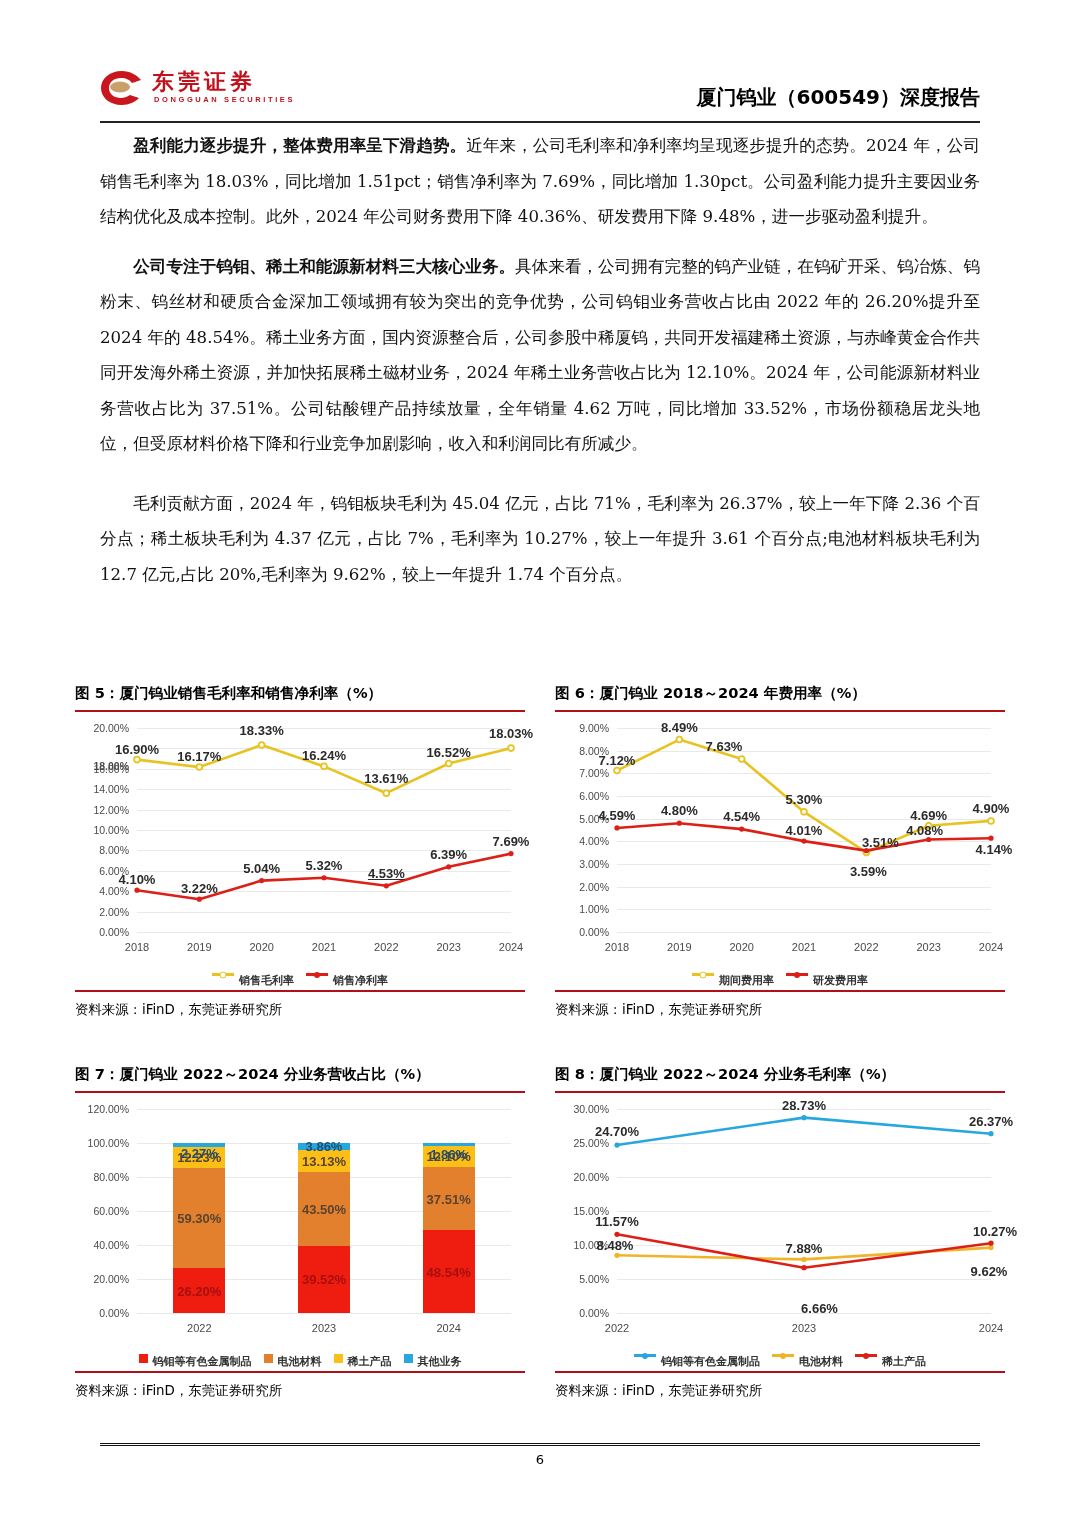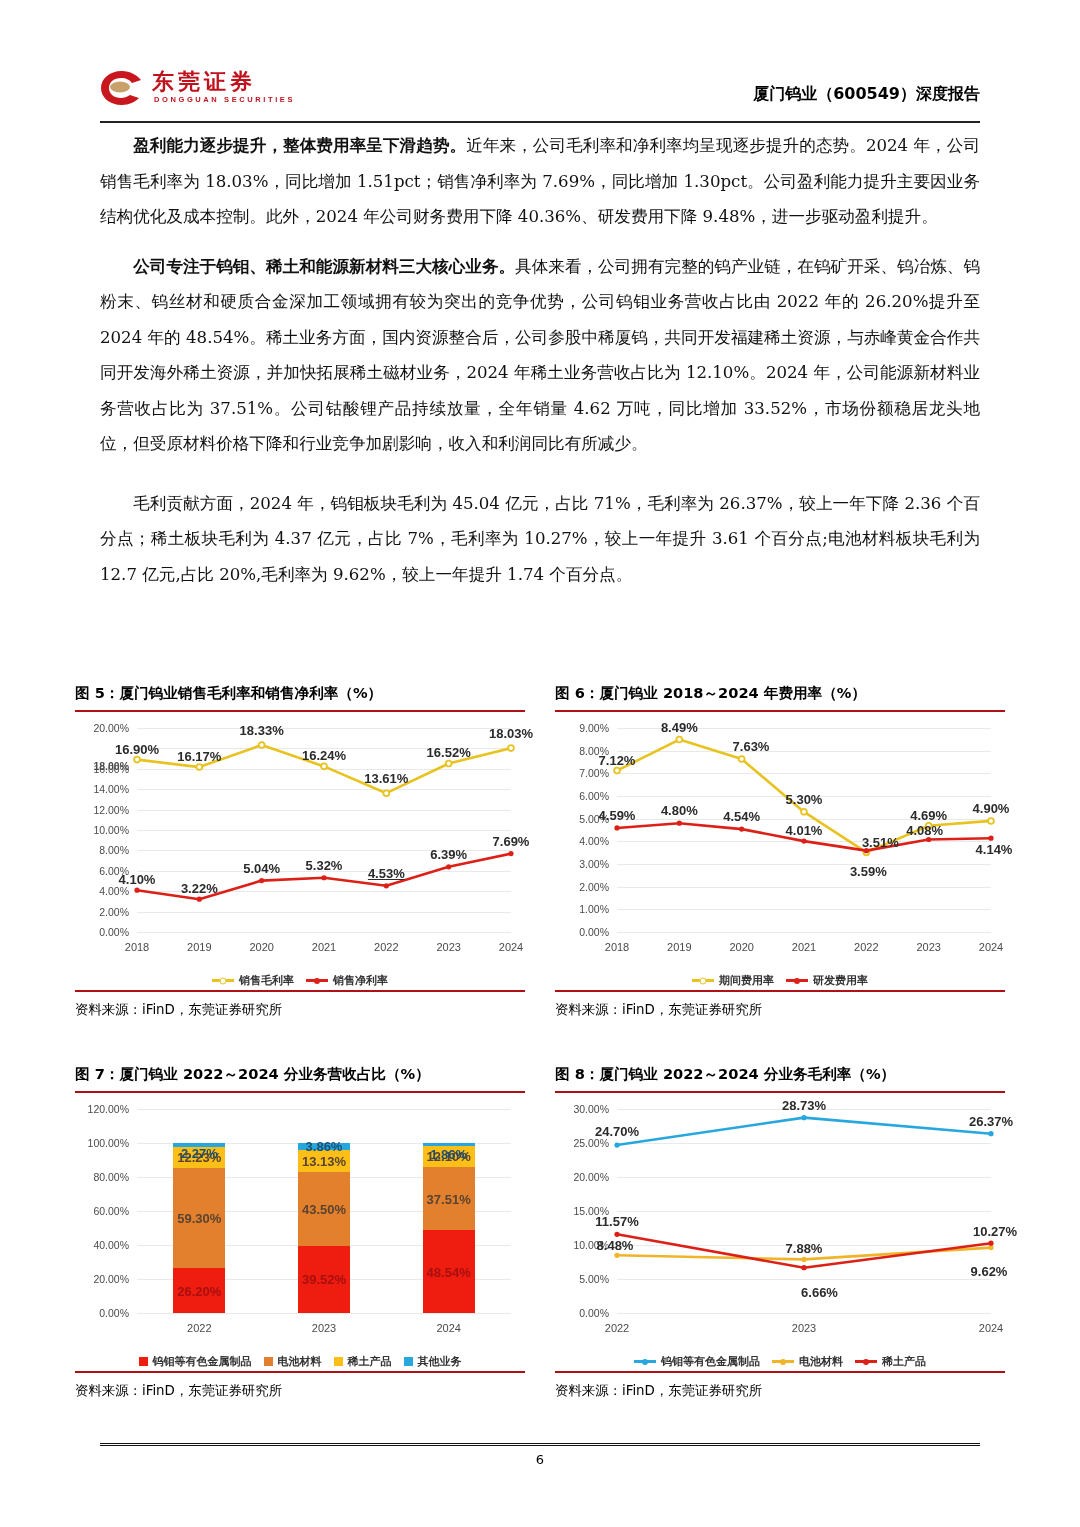--- a/index.html
+++ b/index.html
@@ -55,21 +55,21 @@
     font-size: 7.5px;
     font-weight: bold;
     letter-spacing: 2.6px;
     color: #c0121c;
     white-space: nowrap;
   }
   .header-title {
     position: absolute;
     right: 0; top: 26px;
     font-family: "DejaVu Sans", sans-serif;
-    font-size: 16px;
+    font-size: 20px;
     font-weight: bold;
     color: #000;
     white-space: nowrap;
   }
   .header-rule {
     position: absolute;
     left: 100px; top: 121px;
     width: 880px; height: 0;
     border-top: 2.4px solid #222;
   }
@@ -176,21 +176,21 @@
     width: 100%;
     display: flex;
     justify-content: center;
     align-items: center;
     gap: 12px;
     font-family: "DejaVu Sans", sans-serif;
     font-size: 11px;
     font-weight: bold;
     color: #333;
   }
-  .leg-item { display: flex; align-items: center; gap: 5px; white-space: nowrap; }
+  .leg-item { display: flex; align-items: flex-start; gap: 5px; white-space: nowrap; }
   .leg-line { display:inline-block; width: 22px; height: 3px; position: relative; }
   .leg-line::after {
     content: "";
     position: absolute;
     left: 50%; top: 50%;
     width: 6px; height: 6px;
     border-radius: 50%;
     transform: translate(-50%, -50%);
     background: inherit;
   }
@@ -361,21 +361,21 @@
             <circle cx="62" cy="115.96" r="2.6" fill="#dd2017"></circle>
             <circle cx="124.33333333333334" cy="111.2" r="2.6" fill="#dd2017"></circle>
             <circle cx="186.66666666666669" cy="117.09333333333333" r="2.6" fill="#dd2017"></circle>
             <circle cx="249" cy="129.10666666666668" r="2.6" fill="#dd2017"></circle>
             <circle cx="311.33333333333337" cy="138.62666666666667" r="2.6" fill="#dd2017"></circle>
             <circle cx="373.6666666666667" cy="127.52" r="2.6" fill="#dd2017"></circle>
             <circle cx="436" cy="126.16000000000001" r="2.6" fill="#dd2017"></circle>
           </svg>
           <div class="dlabel" style="left: 62px; top: 40.6133px;">7.12%</div>
           <div class="dlabel" style="left: 124.333px; top: 7.56px;">8.49%</div>
-          <div class="dlabel" style="left: 196px; top: 27.0533px;">7.63%</div>
+          <div class="dlabel" style="left: 169px; top: 27.0533px;">7.63%</div>
           <div class="dlabel" style="left: 249px; top: 79.8667px;">5.30%</div>
           <div class="dlabel" style="left: 325.333px; top: 123.44px;">3.51%</div>
           <div class="dlabel" style="left: 373.667px; top: 95.6933px;">4.69%</div>
           <div class="dlabel" style="left: 436px; top: 88.9333px;">4.90%</div>
           <div class="dlabel" style="left: 62px; top: 95.96px;">4.59%</div>
           <div class="dlabel" style="left: 124.333px; top: 91.2px;">4.80%</div>
           <div class="dlabel" style="left: 186.667px; top: 97.0933px;">4.54%</div>
           <div class="dlabel" style="left: 249px; top: 111.107px;">4.01%</div>
           <div class="dlabel" style="left: 313.333px; top: 151.627px;">3.59%</div>
           <div class="dlabel" style="left: 369.667px; top: 110.52px;">4.08%</div>
@@ -506,21 +506,21 @@
             <circle cx="249" cy="174.712" r="2.6" fill="#dd2017"></circle>
             <circle cx="436" cy="150.164" r="2.6" fill="#dd2017"></circle>
           </svg>
           <div class="dlabel" style="left: 62px; top: 31px;">24.70%</div>
           <div class="dlabel" style="left: 249px; top: 4.636px;">28.73%</div>
           <div class="dlabel" style="left: 436px; top: 20.684px;">26.37%</div>
           <div class="dlabel" style="left: 60px; top: 145.336px;">8.48%</div>
           <div class="dlabel" style="left: 249px; top: 148.416px;">7.88%</div>
           <div class="dlabel" style="left: 434px; top: 170.584px;">9.62%</div>
           <div class="dlabel" style="left: 62px; top: 121.324px;">11.57%</div>
-          <div class="dlabel" style="left: 249px; top: 192px; padding-left: 31px;">6.66%</div>
+          <div class="dlabel" style="left: 249px; top: 208px; padding-left: 31px;">6.66%</div>
           <div class="dlabel" style="left: 440px; top: 131.164px;">10.27%</div>
           <div class="xtick" style="left: 62px; top: 229px;">2022</div>
           <div class="xtick" style="left: 249px; top: 229px;">2023</div>
           <div class="xtick" style="left: 436px; top: 229px;">2024</div>
           <div class="legend">
             <div class="leg-item">
               <span class="leg-line" style="background: rgb(39, 167, 222); color: rgb(39, 167, 222);"></span>
               <span>钨钼等有色金属制品</span>
             </div>
             <div class="leg-item">

